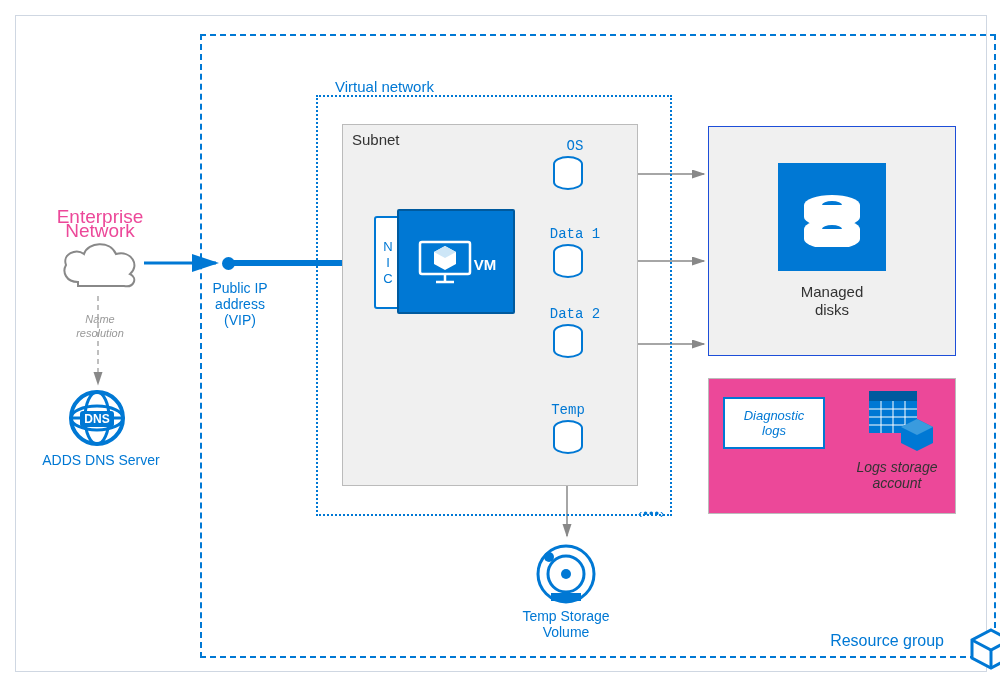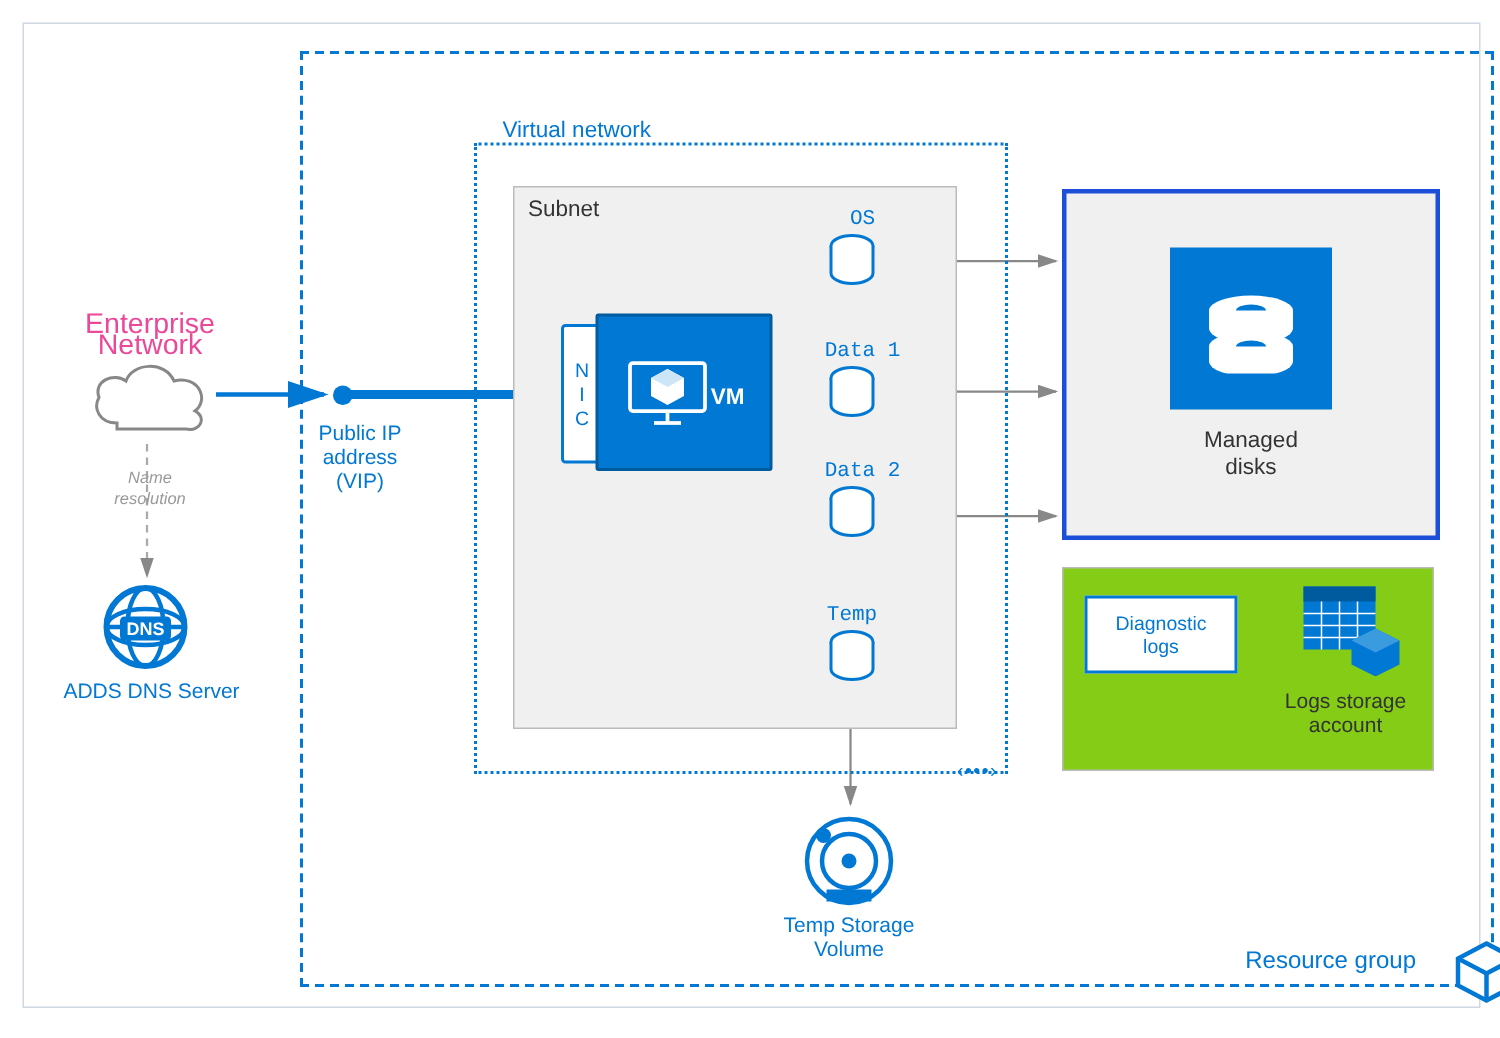--- a/index.html
+++ b/index.html
@@ -100,32 +100,32 @@
     z-index:2; border-radius:2px;
   }
   .vm-label { color:#fff; font-weight:600; font-size:15px; margin-top:6px; }
   .vm-monitor { width:58px; height:48px; display:flex; align-items:center; justify-content:center; }
   
   .cyl { position:absolute; width:32px; height:36px; }
   .cyl-label { position:absolute; color:#0078d4; font-size:14px; text-align:center; width:60px;font-family:Liberation Mono, monospace; }
   
   .mdisk-box {
     position:absolute; left:692px; top:110px; width:246px; height:228px;
-    background:#f0f0f0; border:3px solid #1d4ed8;
+    background:#f0f0f0; border:1px solid #1d4ed8;
     display:flex; flex-direction:column; align-items:center; justify-content:center;
   }
   .mdisk-tile {
     width:108px; height:108px; background:#0078d4;
     display:flex; align-items:center; justify-content:center;
   }
   .mdisk-label { color:#333; font-size:15px; text-align:center; margin-top:12px; line-height:18px; }
   
   .logs-box {
     position:absolute; left:692px; top:362px; width:246px; height:134px;
-    background:#84cc16; border:1px solid #bbb;
+    background:#ec4899; border:1px solid #bbb;font-style:italic;
   }
   .diag {
     position:absolute; left:14px; top:18px; width:98px; height:48px;
     background:#fff; border:2px solid #0078d4;
     display:flex; align-items:center; justify-content:center;
     color:#0078d4; font-size:13px; text-align:center; line-height:15px;
   }
   .logs-icon { position:absolute; left:158px; top:10px; }
   .logs-label { position:absolute; left:128px; top:80px; width:120px; text-align:center; color:#333; font-size:14px; line-height:16px; }
   

